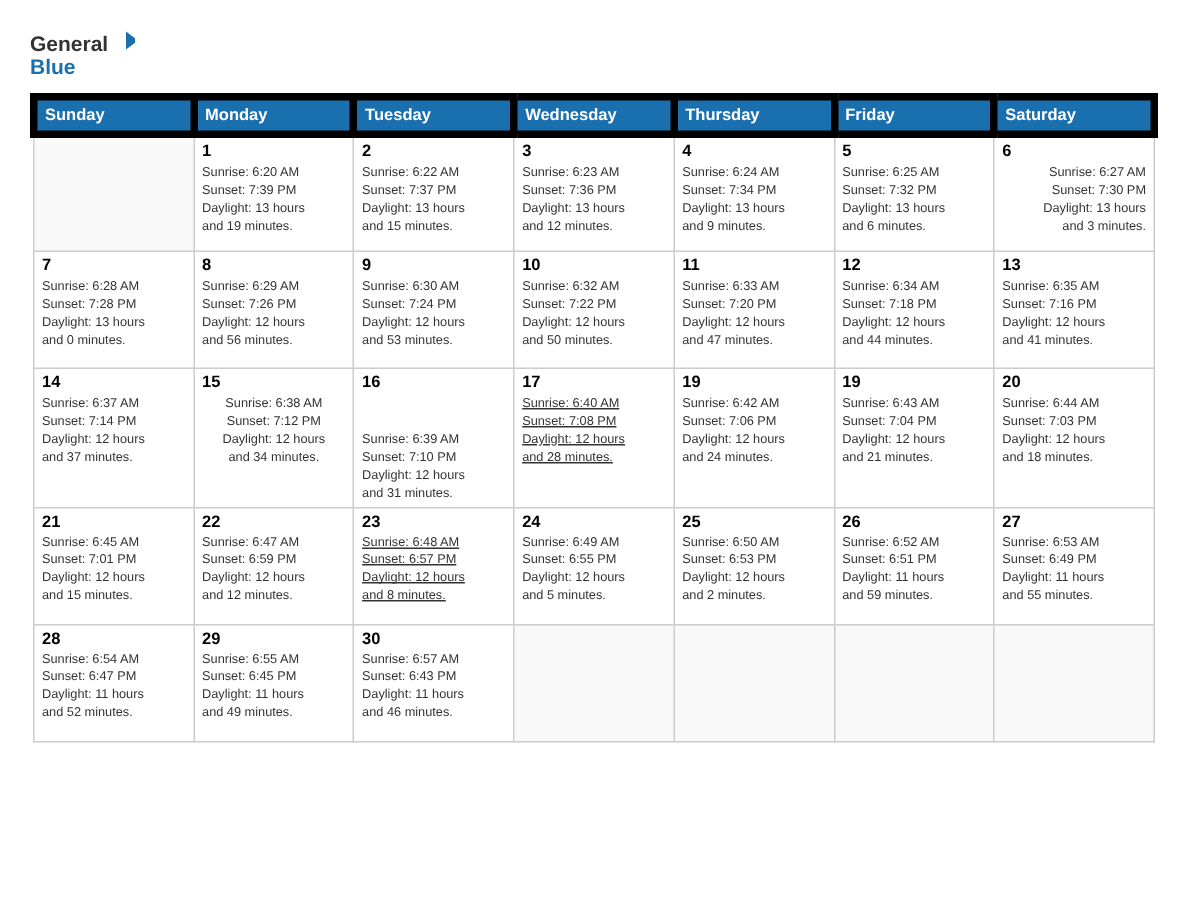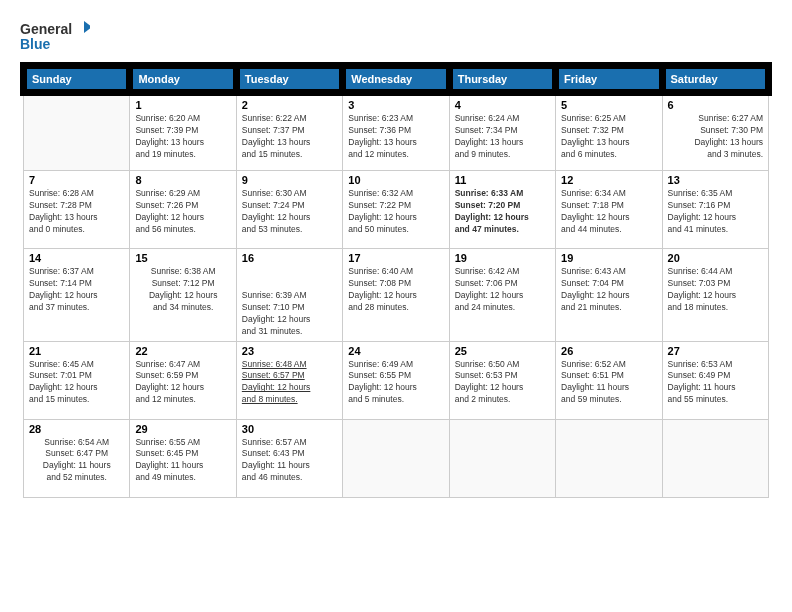--- a/index.html
+++ b/index.html
@@ -43,21 +43,21 @@
       border-collapse: collapse;
       font-size: 9.5px;
     }
     .calendar th {
       background: #1a6faf;
       color: #fff;
       padding: 4px 5px;
       text-align: left;
       font-weight: bold;
       font-size: 11px;
-      border: 7px solid #000000;
+      border: 5px solid #000000;
     }
     .calendar td {
       border: 1px solid #ccc;
       vertical-align: top;
       padding: 3px 5px;
       width: calc(100% / 7);
       min-height: 70px;
       height: 78px;
     }
     .day-number {
@@ -175,21 +175,21 @@
           </td>
           <td>
             <span class="day-number">10</span>
             <div class="cell-text" style="white-space: pre-line;">Sunrise: 6:32 AM
 Sunset: 7:22 PM
 Daylight: 12 hours
 and 50 minutes.</div>
           </td>
           <td>
             <span class="day-number">11</span>
-            <div class="cell-text" style="white-space: pre-line; font-weight: bold;">Sunrise: 6:33 AM
+            <div class="cell-text" style="white-space: pre-line;">Sunrise: 6:33 AM
 Sunset: 7:20 PM
 Daylight: 12 hours
 and 47 minutes.</div>
           </td>
           <td>
             <span class="day-number">12</span>
             <div class="cell-text" style="white-space: pre-line;">Sunrise: 6:34 AM
 Sunset: 7:18 PM
 Daylight: 12 hours
 and 44 minutes.</div>
@@ -219,21 +219,21 @@
           </td>
           <td>
             <span class="day-number">16</span>
             <div class="cell-text" style="white-space: pre-line; margin-top: 26px;">Sunrise: 6:39 AM
 Sunset: 7:10 PM
 Daylight: 12 hours
 and 31 minutes.</div>
           </td>
           <td>
             <span class="day-number">17</span>
-            <div class="cell-text" style="white-space: pre-line;">Sunrise: 6:40 AM
+            <div class="cell-text" style="white-space: pre-line; text-decoration: underline;">Sunrise: 6:40 AM
 Sunset: 7:08 PM
 Daylight: 12 hours
 and 28 minutes.</div>
           </td>
           <td>
             <span class="day-number">19</span>
             <div class="cell-text" style="white-space: pre-line;">Sunrise: 6:42 AM
 Sunset: 7:06 PM
 Daylight: 12 hours
 and 24 minutes.</div>
@@ -300,21 +300,21 @@
             <span class="day-number">27</span>
             <div class="cell-text" style="white-space: pre-line;">Sunrise: 6:53 AM
 Sunset: 6:49 PM
 Daylight: 11 hours
 and 55 minutes.</div>
           </td>
         </tr>
         <tr>
           <td>
             <span class="day-number">28</span>
-            <div class="cell-text" style="white-space: pre-line; text-align: center;">Sunrise: 6:54 AM
+            <div class="cell-text" style="white-space: pre-line;">Sunrise: 6:54 AM
 Sunset: 6:47 PM
 Daylight: 11 hours
 and 52 minutes.</div>
           </td>
           <td>
             <span class="day-number">29</span>
             <div class="cell-text" style="white-space: pre-line;">Sunrise: 6:55 AM
 Sunset: 6:45 PM
 Daylight: 11 hours
 and 49 minutes.</div>

